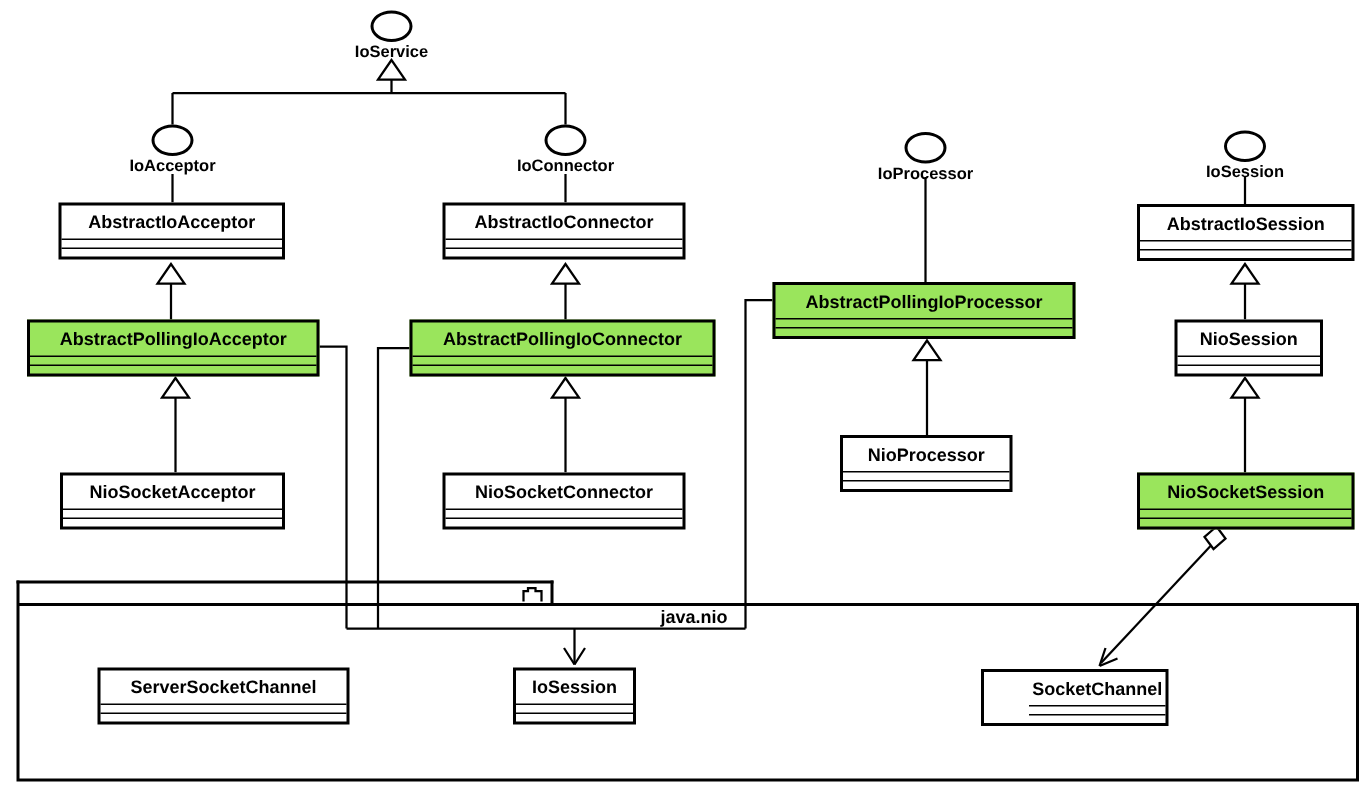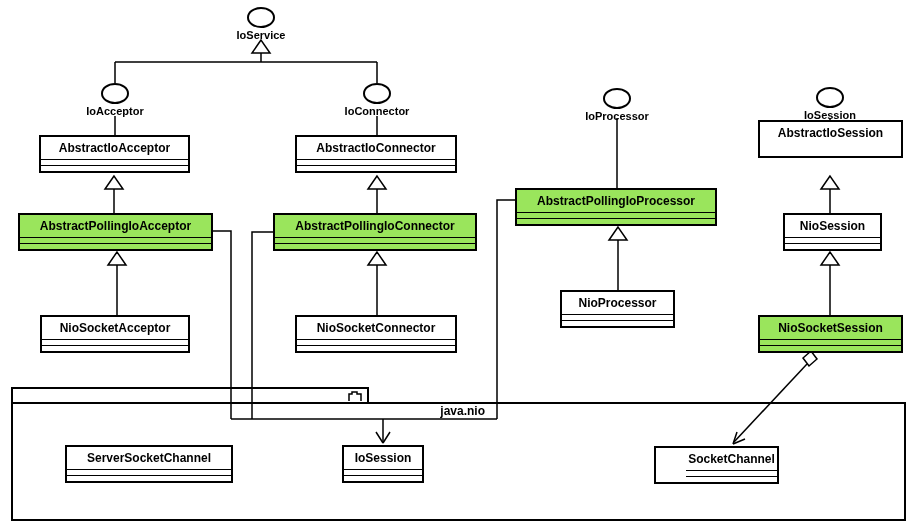--- a/index.html
+++ b/index.html
@@ -119,21 +119,21 @@
   <div class="cls" style="left:295px;top:135px;width:162px;">
     <div class="t">AbstractIoConnector</div>
     <div class="c"></div>
     <div class="c"></div>
   </div>
   <div class="cls" style="left:39px;top:135px;width:151px;">
     <div class="t">AbstractIoAcceptor</div>
     <div class="c"></div>
     <div class="c"></div>
   </div>
-  <div class="cls" style="left:758px;top:120px;width:145px;align-items:center;">
+  <div class="cls" style="left:758px;top:136px;width:145px;">
     <div class="t">AbstractIoSession</div>
     <div class="c"></div>
     <div class="c"></div>
   </div>
   <div class="cls hl" style="left:273px;top:213px;width:204px;">
     <div class="t">AbstractPollingIoConnector</div>
     <div class="c"></div>
     <div class="c"></div>
   </div>
   <div class="cls hl" style="left:18px;top:213px;width:195px;">

